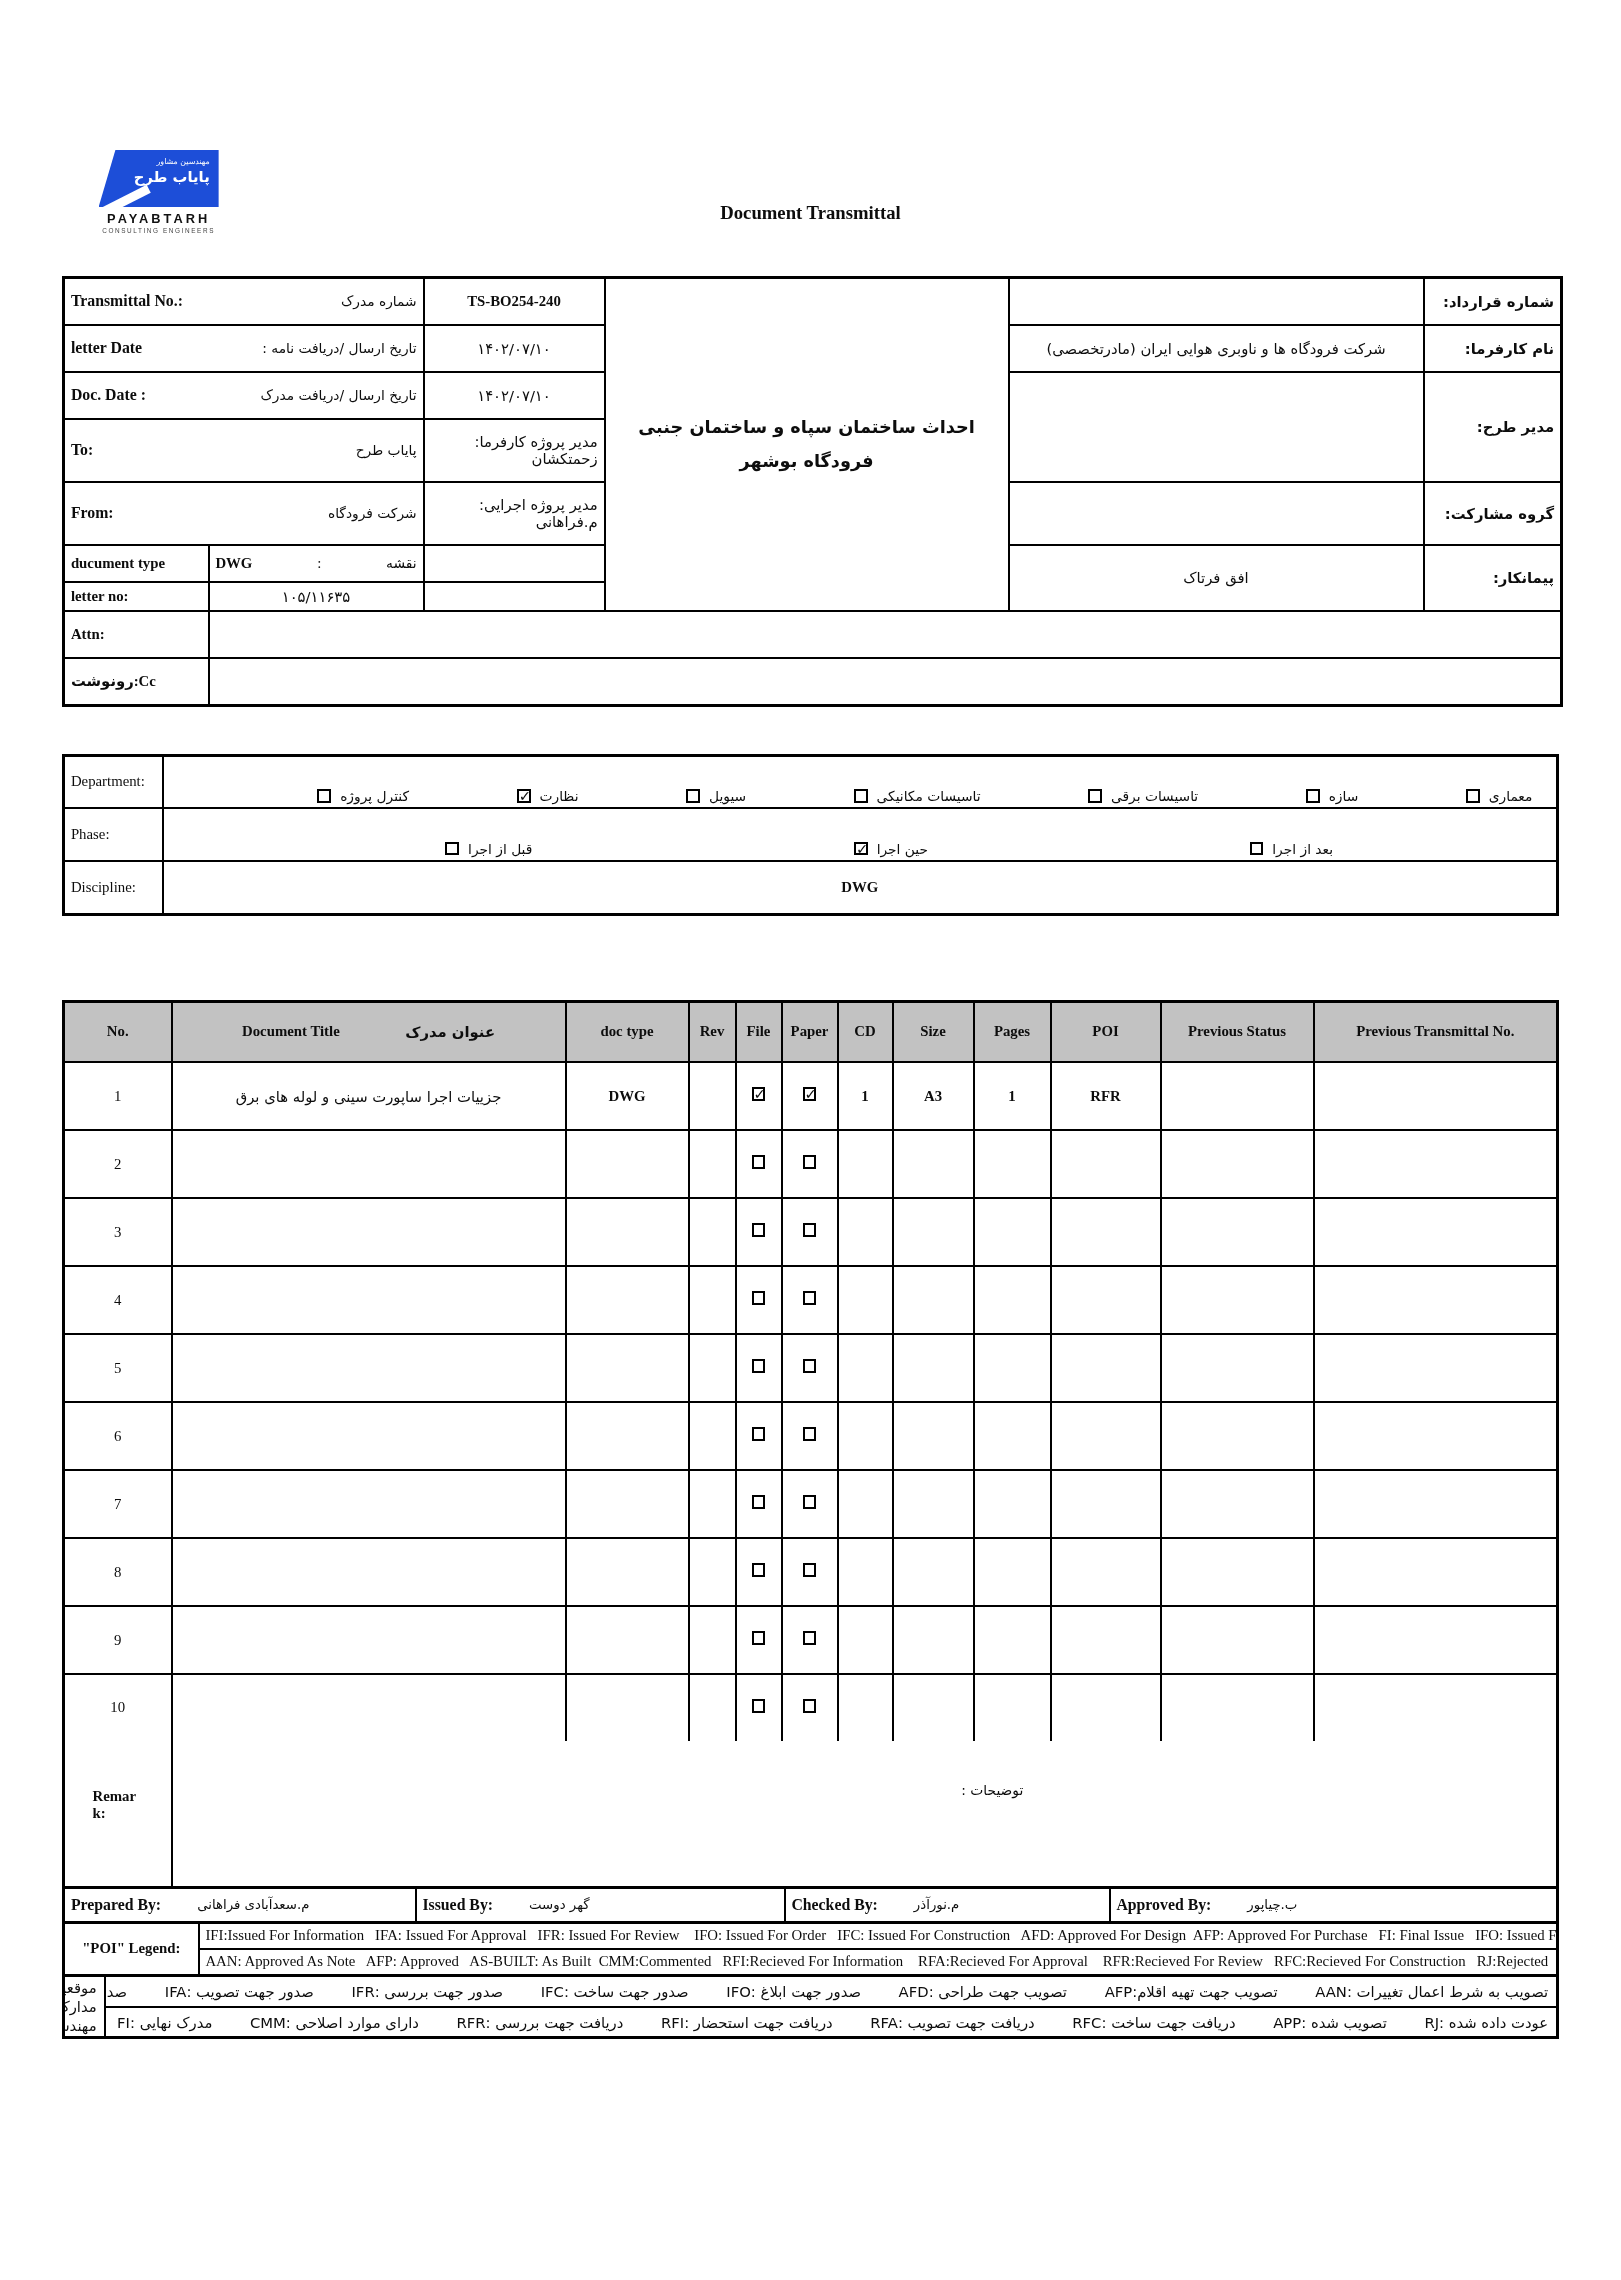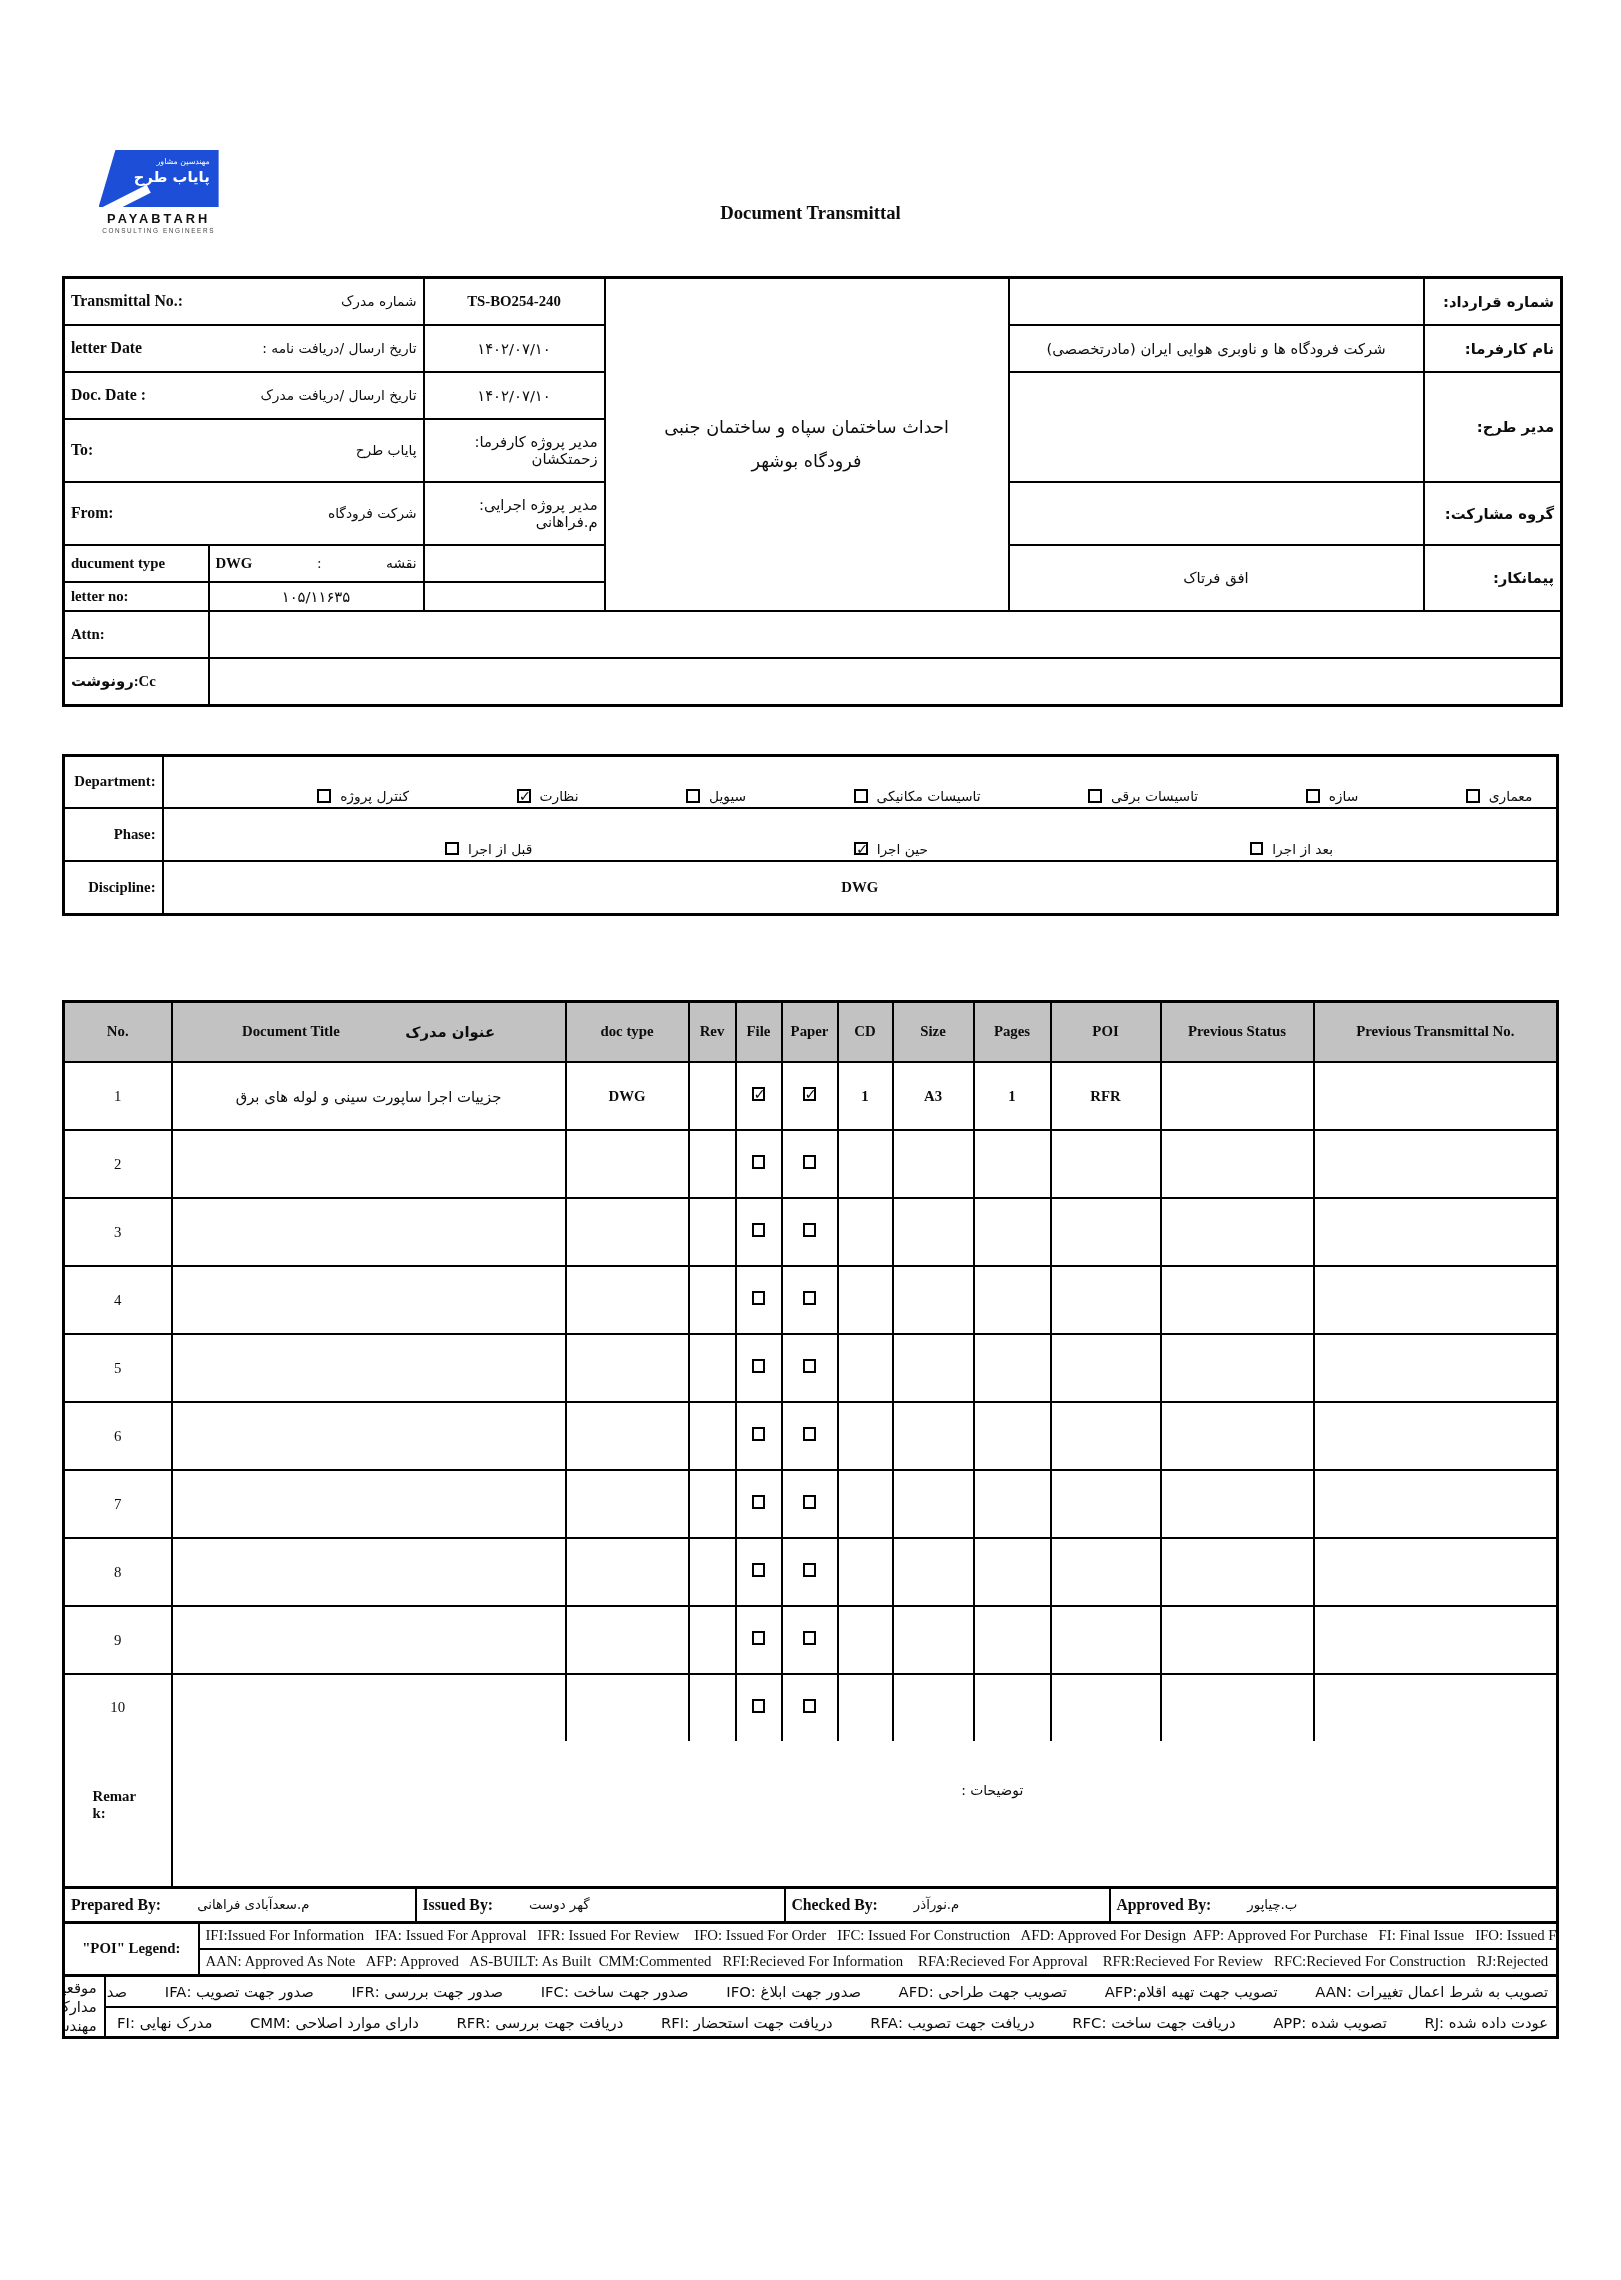--- a/index.html
+++ b/index.html
@@ -27,27 +27,27 @@
   .c { text-align:center; }
   .en { font-family:"Liberation Serif",serif; }
   .fa { font-family:"DejaVu Sans",sans-serif; direction:rtl; }
   .sm { font-size:12.3px; }
   .sm2 { font-size:12.8px; }
 
   .pair { display:flex; justify-content:space-between; align-items:center; gap:5.9px; }
   .triple { display:flex; justify-content:space-between; align-items:center; }
   .rlabel { direction:rtl; text-align:right; font-family:"DejaVu Sans",sans-serif; font-weight:bold; font-size:14.3px; }
   .center-title { text-align:center; }
-  .pt1,.pt2 { font-size:17.7px; font-weight:normal; line-height:1.9; }
+  .pt1,.pt2 { font-size:17.7px; font-weight:bold; line-height:1.9; }
   .lbl-en { font-size:15.8px; font-weight:bold; }
   .lbl-fa { font-size:13.8px; }
 
   
   .cls-table { margin-top:47px; }
-  .sec-label { font-size:14.8px; font-weight:bold;text-align:right; }
+  .sec-label { font-size:14.8px; font-weight:normal; }
   .items-flex { display:flex; direction:rtl; align-items:center; height:100%; }
   .dept-flex { justify-content:space-between; padding:0 17.7px 0 148px; }
   .phase-flex { justify-content:space-between; padding:0 217px 0 276px; }
   .opt { display:flex; direction:rtl; align-items:center; gap:8.9px;margin-top:28px; }
   .opt-label { font-size:13.8px; }
   .cb { display:inline-block; width:13.8px; height:13.8px; border:2px solid #000; background:#fff; position:relative; flex:none; }
   .cb.checked::after { content:"\2713"; position:absolute; left:0px; top:-3.9px; font-size:14.8px; font-weight:bold; font-family:"DejaVu Sans",sans-serif; }
 
   
   .doc-table { margin-top:84px; }

